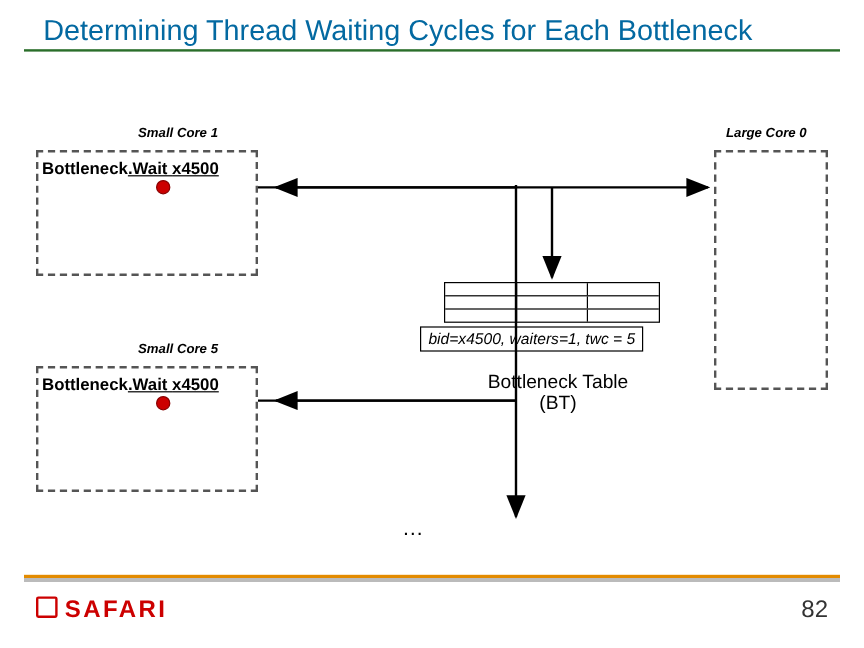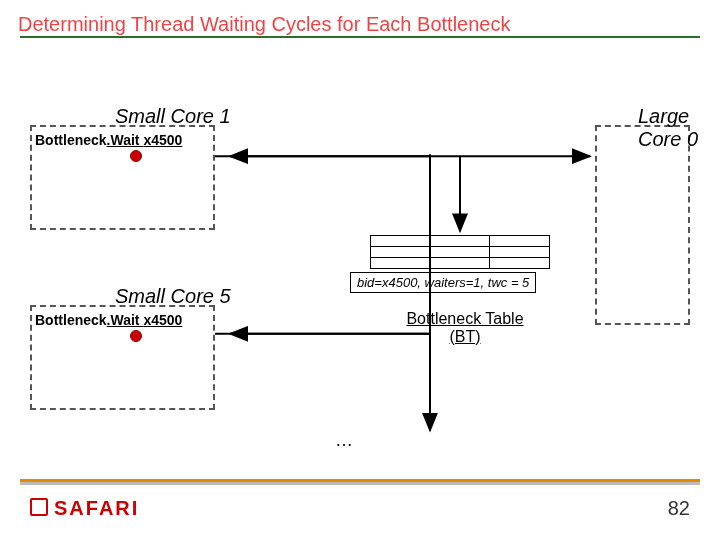--- a/index.html
+++ b/index.html
@@ -4,44 +4,45 @@
 <style>
   body {
     margin: 0;
     font-family: Arial, Helvetica, sans-serif;
     width: 720px;
     height: 540px;
     position: relative;
     background: #fff;
   }
   .title {
-    color: #ef4444;
-    font-size: 20px;
-    padding: 12px 20px 0 18px;
+    color: #0369a1;
+    font-size: 24px;
+    padding: 12px 20px 0 36px;
     line-height: 1.2;
   }
   .title-rule {
     border: none;
     border-top: 2px solid #2a6e2a;
     margin: 0 20px;
   }
   .stage {
     position: absolute;
     left: 0; right: 0;
     top: 95px; bottom: 70px;
   }
   .core-box {
     position: absolute;
     border: 2px dashed #555;
     box-sizing: border-box;
   }
   .core-label {
     position: absolute;
     font-style: italic;
-    font-size: 20px;
+    font-size: 11px;
+    font-weight: bold;
   }
   .bw-label {
     position: absolute;
     font-size: 14px;
     font-weight: bold;
   }
   .bw-label .u { text-decoration: underline; }
   .dot {
     position: absolute;
     width: 10px; height: 10px;
@@ -135,21 +136,21 @@
   <div class="dot" style="left:130px; top:55px;"></div>
 
   <div class="core-box" style="left:30px; top:210px; width:185px; height:105px;"></div>
   <div class="core-label" style="left:115px; top:190px;">Small Core 5</div>
   <div class="bw-label" style="left:35px; top:217px;">
     <span>Bottleneck</span><span class="u">.Wait </span><span class="u">x4500</span>
   </div>
   <div class="dot" style="left:130px; top:235px;"></div>
 
   <div class="core-box" style="left:595px; top:30px; width:95px; height:200px;"></div>
-  <div class="core-label" style="left:605px; top:10px;margin-left:33px;">Large Core 0</div>
+  <div class="core-label" style="left:605px; top:10px;">Large Core 0</div>
 
   <div class="table-box" style="left:370px; top:140px; width:180px;">
     <div class="row">
         <div class="cell"></div>
         <div class="cell"></div>
         <div class="cell"></div>
       </div>
     <div class="row">
         <div class="cell"></div>
         <div class="cell"></div>
@@ -157,21 +158,21 @@
       </div>
     <div class="row">
         <div class="cell"></div>
         <div class="cell"></div>
         <div class="cell"></div>
       </div>
   </div>
 
   <div class="annot" style="left:350px; top:177px;">bid=x4500, waiters=1, twc = 5</div>
 
-  <div class="bt-label" style="left:405px; top:215px; width:120px;text-decoration:underline;">Bottleneck Table (BT)</div>
+  <div class="bt-label" style="left:405px; top:215px; width:120px;">Bottleneck Table (BT)</div>
 
   <svg class="arrows" viewBox="0 0 720 380" preserveAspectRatio="none">
     <defs>
       <marker id="ah" markerWidth="10" markerHeight="8" refX="9" refY="4" orient="auto">
         <path d="M0,0 L10,4 L0,8 Z" fill="#000"></path>
       </marker>
     </defs>
 
     <line x1="215" y1="62" x2="430" y2="62" stroke="#000" stroke-width="2"></line>
 

